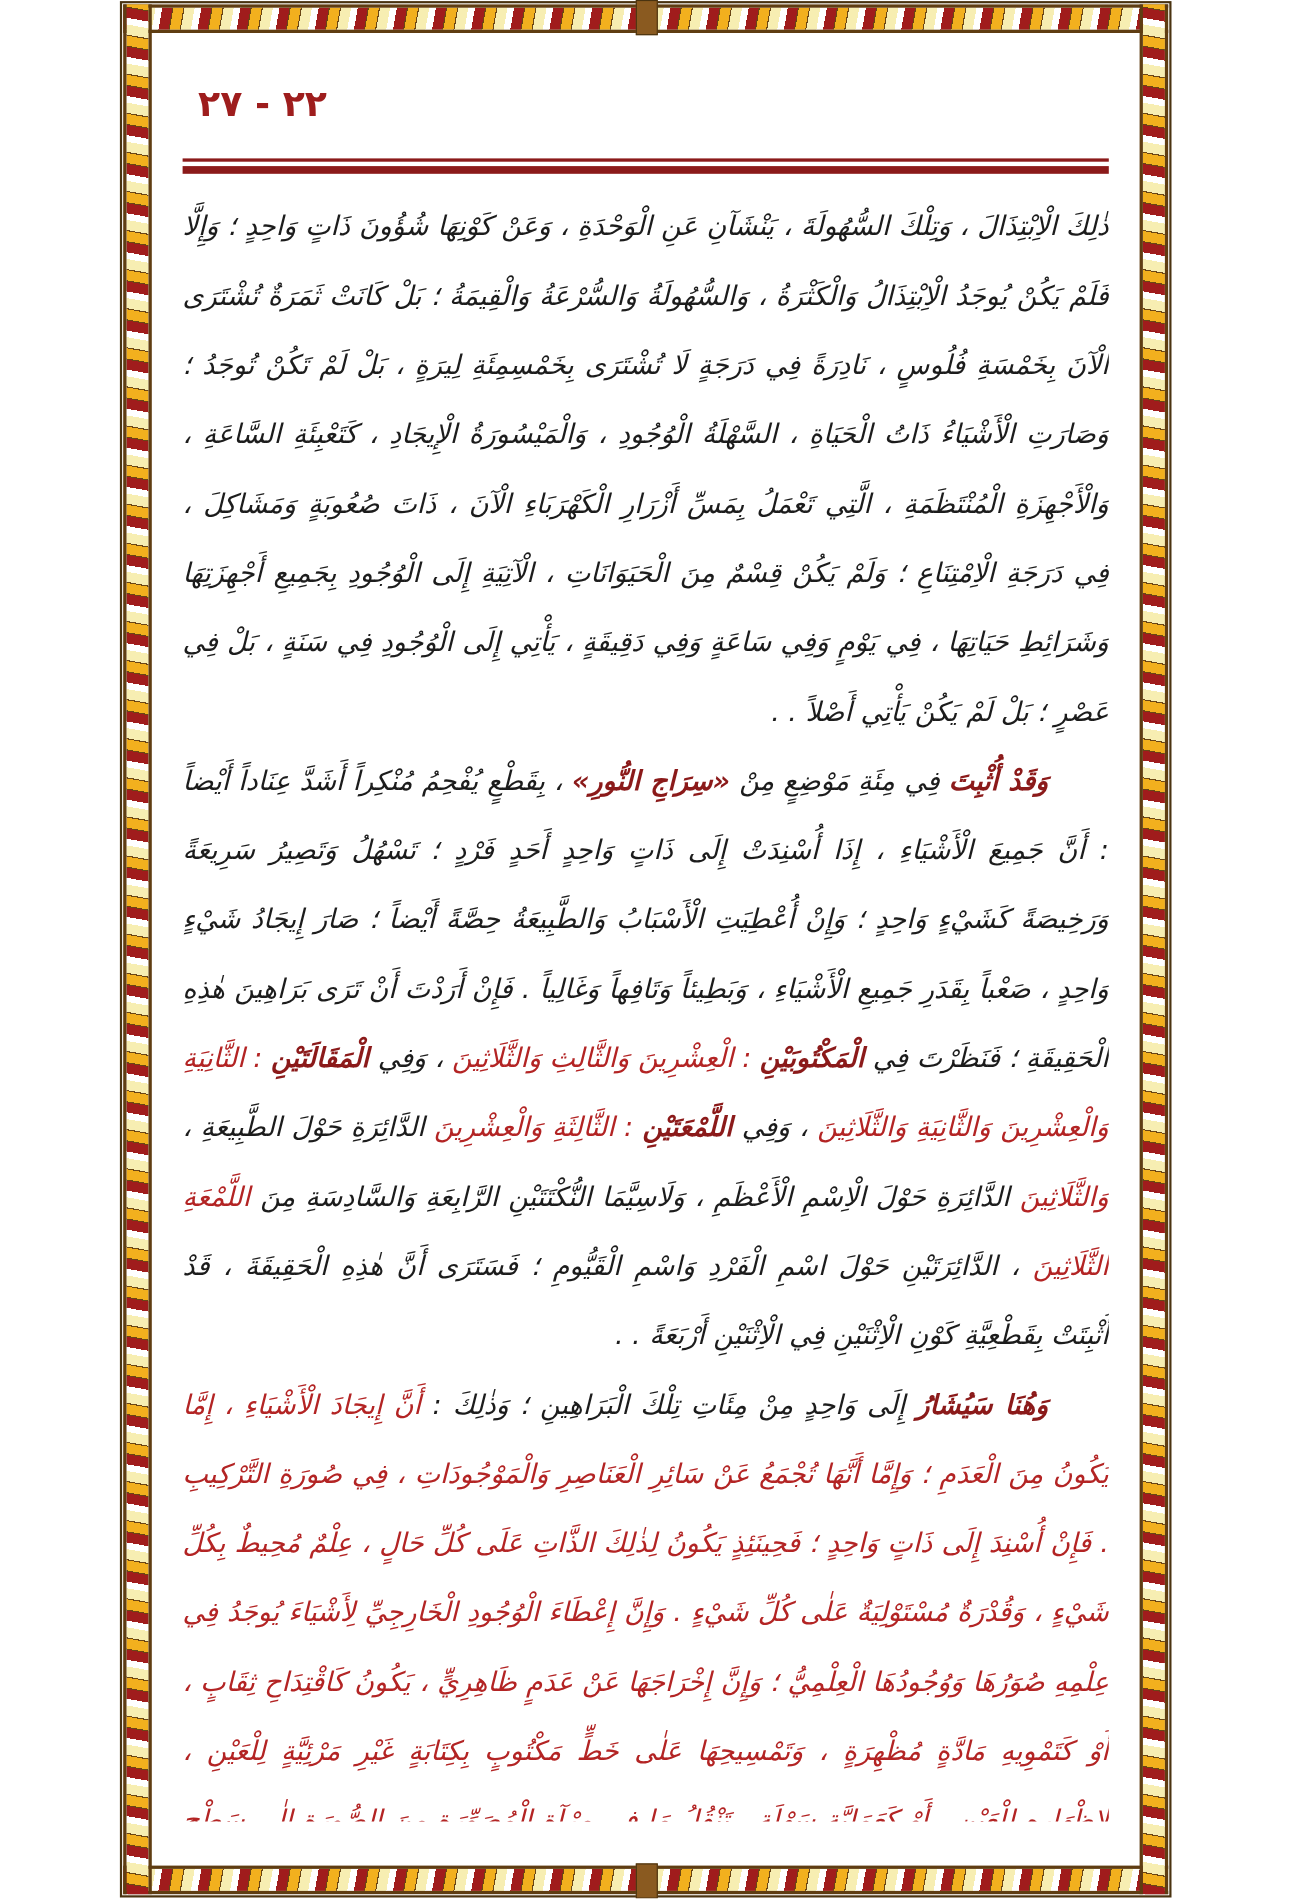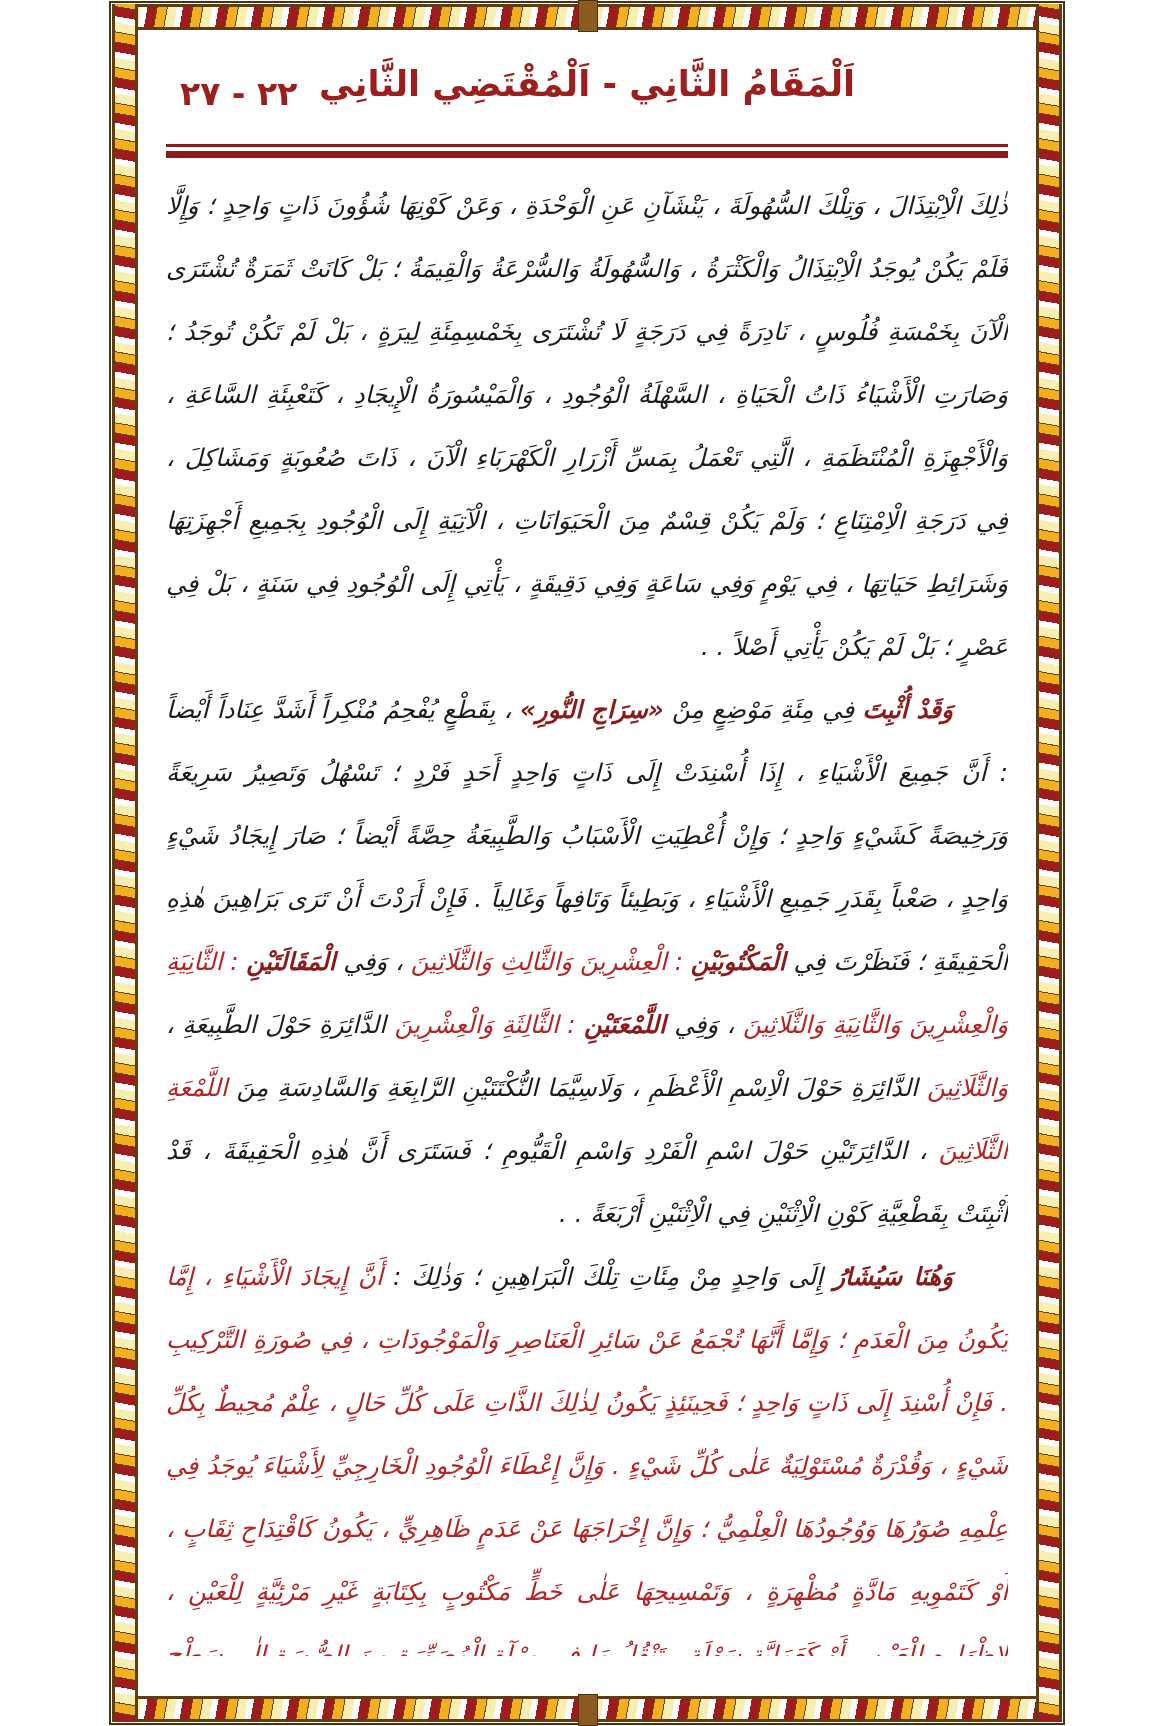--- a/index.html
+++ b/index.html
@@ -81,21 +81,20 @@
     <div class="band band-h band-bottom"></div>
     <div class="band band-v band-left"></div>
     <div class="band band-v band-right"></div>
     <div class="conn conn-top"></div>
     <div class="conn conn-bottom"></div>
   </div>
 
   <div class="content">
     <div class="header">
       <div class="page-numbers" style="color: rgb(158, 29, 29);">٢٢ - ٢٧</div>
-      <div class="page-title" style="color: rgb(158, 29, 29);">اَلْمَقَامُ الثَّانِي - اَلْمُقْتَضِي الثَّانِي</div>
     </div>
     <div class="rule">
       <div class="rule-thin" style="background: rgb(139, 26, 26);"></div>
       <div class="rule-thick" style="background: rgb(139, 26, 26);"></div>
     </div>
     <div class="body-text" id="body-text">
         <p><span class="seg-black" style="color: rgb(28, 28, 28);">ذٰلِكَ الْاِبْتِذَالَ ، وَتِلْكَ السُّهُولَةَ ، يَنْشَآنِ عَنِ الْوَحْدَةِ ، وَعَنْ كَوْنِهَا شُؤُونَ ذَاتٍ وَاحِدٍ ؛ وَإِلَّا فَلَمْ يَكُنْ يُوجَدُ الْاِبْتِذَالُ وَالْكَثْرَةُ ، وَالسُّهُولَةُ وَالسُّرْعَةُ وَالْقِيمَةُ ؛ بَلْ كَانَتْ ثَمَرَةٌ تُشْتَرَى الْآنَ بِخَمْسَةِ فُلُوسٍ ، نَادِرَةً فِي دَرَجَةٍ لَا تُشْتَرَى بِخَمْسِمِئَةِ لِيرَةٍ ، بَلْ لَمْ تَكُنْ تُوجَدُ ؛ وَصَارَتِ الْأَشْيَاءُ ذَاتُ الْحَيَاةِ ، السَّهْلَةُ الْوُجُودِ ، وَالْمَيْسُورَةُ الْإِيجَادِ ، كَتَعْبِئَةِ السَّاعَةِ ، وَالْأَجْهِزَةِ الْمُنْتَظَمَةِ ، الَّتِي تَعْمَلُ بِمَسِّ أَزْرَارِ الْكَهْرَبَاءِ الْآنَ ، ذَاتَ صُعُوبَةٍ وَمَشَاكِلَ ، فِي دَرَجَةِ الْاِمْتِنَاعِ ؛ وَلَمْ يَكُنْ قِسْمٌ مِنَ الْحَيَوَانَاتِ ، الْآتِيَةِ إِلَى الْوُجُودِ بِجَمِيعِ أَجْهِزَتِهَا وَشَرَائِطِ حَيَاتِهَا ، فِي يَوْمٍ وَفِي سَاعَةٍ وَفِي دَقِيقَةٍ ، يَأْتِي إِلَى الْوُجُودِ فِي سَنَةٍ ، بَلْ فِي عَصْرٍ ؛ بَلْ لَمْ يَكُنْ يَأْتِي أَصْلاً . .</span></p>
         <p class="indented"><span class="seg-darkred" style="color: rgb(139, 26, 26);">وَقَدْ أُثْبِتَ</span><span class="seg-black" style="color: rgb(28, 28, 28);"> فِي مِئَةِ مَوْضِعٍ مِنْ </span><span class="seg-darkred" style="color: rgb(139, 26, 26);">«سِرَاجِ النُّورِ»</span><span class="seg-black" style="color: rgb(28, 28, 28);"> ، بِقَطْعٍ يُفْحِمُ مُنْكِراً أَشَدَّ عِنَاداً أَيْضاً : أَنَّ جَمِيعَ الْأَشْيَاءِ ، إِذَا أُسْنِدَتْ إِلَى ذَاتٍ وَاحِدٍ أَحَدٍ فَرْدٍ ؛ تَسْهُلُ وَتَصِيرُ سَرِيعَةً وَرَخِيصَةً كَشَيْءٍ وَاحِدٍ ؛ وَإِنْ أُعْطِيَتِ الْأَسْبَابُ وَالطَّبِيعَةُ حِصَّةً أَيْضاً ؛ صَارَ إِيجَادُ شَيْءٍ وَاحِدٍ ، صَعْباً بِقَدَرِ جَمِيعِ الْأَشْيَاءِ ، وَبَطِيئاً وَتَافِهاً وَغَالِياً . فَإِنْ أَرَدْتَ أَنْ تَرَى بَرَاهِينَ هٰذِهِ الْحَقِيقَةِ ؛ فَنَظَرْتَ فِي </span><span class="seg-darkred" style="color: rgb(139, 26, 26);">الْمَكْتُوبَيْنِ</span><span class="seg-red" style="color: rgb(179, 36, 36);"> : الْعِشْرِينَ وَالثَّالِثِ وَالثَّلَاثِينَ</span><span class="seg-black" style="color: rgb(28, 28, 28);"> ، وَفِي </span><span class="seg-darkred" style="color: rgb(139, 26, 26);">الْمَقَالَتَيْنِ</span><span class="seg-red" style="color: rgb(179, 36, 36);"> : الثَّانِيَةِ وَالْعِشْرِينَ وَالثَّانِيَةِ وَالثَّلَاثِينَ</span><span class="seg-black" style="color: rgb(28, 28, 28);"> ، وَفِي </span><span class="seg-darkred" style="color: rgb(139, 26, 26);">اللَّمْعَتَيْنِ</span><span class="seg-red" style="color: rgb(179, 36, 36);"> : الثَّالِثَةِ وَالْعِشْرِينَ</span><span class="seg-black" style="color: rgb(28, 28, 28);"> الدَّائِرَةِ حَوْلَ الطَّبِيعَةِ ، </span><span class="seg-red" style="color: rgb(179, 36, 36);">وَالثَّلَاثِينَ</span><span class="seg-black" style="color: rgb(28, 28, 28);"> الدَّائِرَةِ حَوْلَ الْاِسْمِ الْأَعْظَمِ ، وَلَاسِيَّمَا النُّكْتَتَيْنِ الرَّابِعَةِ وَالسَّادِسَةِ مِنَ </span><span class="seg-red" style="color: rgb(179, 36, 36);">اللَّمْعَةِ الثَّلَاثِينَ</span><span class="seg-black" style="color: rgb(28, 28, 28);"> ، الدَّائِرَتَيْنِ حَوْلَ اسْمِ الْفَرْدِ وَاسْمِ الْقَيُّومِ ؛ فَسَتَرَى أَنَّ هٰذِهِ الْحَقِيقَةَ ، قَدْ أُثْبِتَتْ بِقَطْعِيَّةِ كَوْنِ الْاِثْنَيْنِ فِي الْاِثْنَيْنِ أَرْبَعَةً . .</span></p>
         <p class="indented"><span class="seg-darkred" style="color: rgb(139, 26, 26);">وَهُنَا سَيُشَارُ</span><span class="seg-black" style="color: rgb(28, 28, 28);"> إِلَى وَاحِدٍ مِنْ مِئَاتِ تِلْكَ الْبَرَاهِينِ ؛ وَذٰلِكَ : </span><span class="seg-red" style="color: rgb(179, 36, 36);">أَنَّ إِيجَادَ الْأَشْيَاءِ ، إِمَّا يَكُونُ مِنَ الْعَدَمِ ؛ وَإِمَّا أَنَّهَا تُجْمَعُ عَنْ سَائِرِ الْعَنَاصِرِ وَالْمَوْجُودَاتِ ، فِي صُورَةِ التَّرْكِيبِ . فَإِنْ أُسْنِدَ إِلَى ذَاتٍ وَاحِدٍ ؛ فَحِينَئِذٍ يَكُونُ لِذٰلِكَ الذَّاتِ عَلَى كُلِّ حَالٍ ، عِلْمٌ مُحِيطٌ بِكُلِّ شَيْءٍ ، وَقُدْرَةٌ مُسْتَوْلِيَةٌ عَلٰى كُلِّ شَيْءٍ . وَإِنَّ إِعْطَاءَ الْوُجُودِ الْخَارِجِيِّ لِأَشْيَاءَ يُوجَدُ فِي عِلْمِهِ صُوَرُهَا وَوُجُودُهَا الْعِلْمِيُّ ؛ وَإِنَّ إِخْرَاجَهَا عَنْ عَدَمٍ ظَاهِرِيٍّ ، يَكُونُ كَاقْتِدَاحِ ثِقَابٍ ، أَوْ كَتَمْوِيهِ مَادَّةٍ مُظْهِرَةٍ ، وَتَمْسِيحِهَا عَلٰى خَطٍّ مَكْتُوبٍ بِكِتَابَةٍ غَيْرِ مَرْئِيَّةٍ لِلْعَيْنِ ، لِإِظْهَارِهِ لِلْعَيْنِ ، أَوْ كَعَمَلِيَّةٍ سَهْلَةٍ ، تَنْقُلُ مَا فِي مِرْآةِ الْمُصَوِّرَةِ مِنَ الصُّورَةِ إِلٰى سَطْحِ الْوَرَقَةِ ؛ فَيُخْرِجُ الصَّانِعُ الْأَشْيَاءَ الَّتِي تُوجَدُ</span></p>
       </div>

